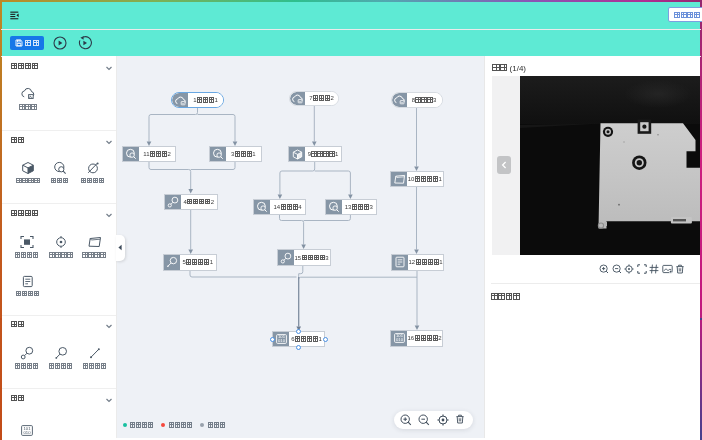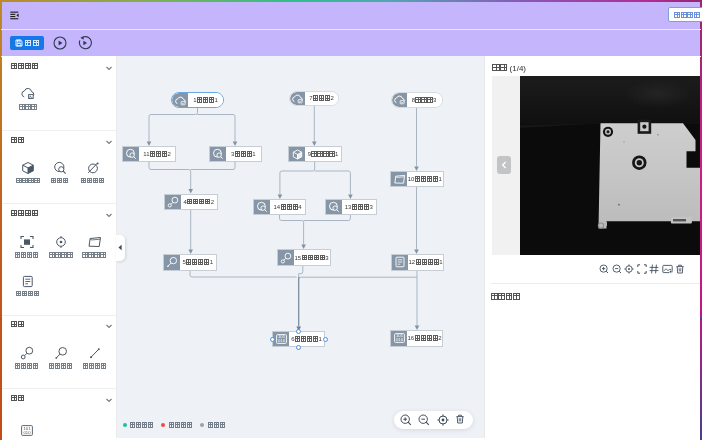--- a/index.html
+++ b/index.html
@@ -1,16 +1,16 @@
 <!DOCTYPE html>
 <html><head><meta charset="utf-8"><style>
 *{margin:0;padding:0;box-sizing:border-box}
 svg{display:block}
 html,body{width:702px;height:440px;overflow:hidden;font-family:"Liberation Sans",sans-serif;background:#fff}
-#page{position:relative;width:702px;height:320px;background:#c4b5fd}
+#page{position:relative;width:702px;height:320px;background:#5eead4}
 .abs{position:absolute}
 i.g{display:inline-block;width:.88em;height:.92em;margin:0 .06em;vertical-align:-6%;
 background:linear-gradient(currentColor,currentColor) 0 0/100% 1px no-repeat,
 linear-gradient(currentColor,currentColor) 0 48%/100% 1px no-repeat,
 linear-gradient(currentColor,currentColor) 0 100%/100% 1px no-repeat,
 linear-gradient(currentColor,currentColor) 0 0/1px 100% no-repeat,
 linear-gradient(currentColor,currentColor) 100% 0/1px 100% no-repeat,
 linear-gradient(currentColor,currentColor) 52% 0/1px 100% no-repeat;opacity:.82}
 
 #bt{left:0;top:0;width:702px;height:2px;background:linear-gradient(90deg,#bd8a25,#7fb054 22%,#2fbf8e 42%,#52a8b0 55%,#8a56b6 75%,#b02d93 92%,#93276e)}

